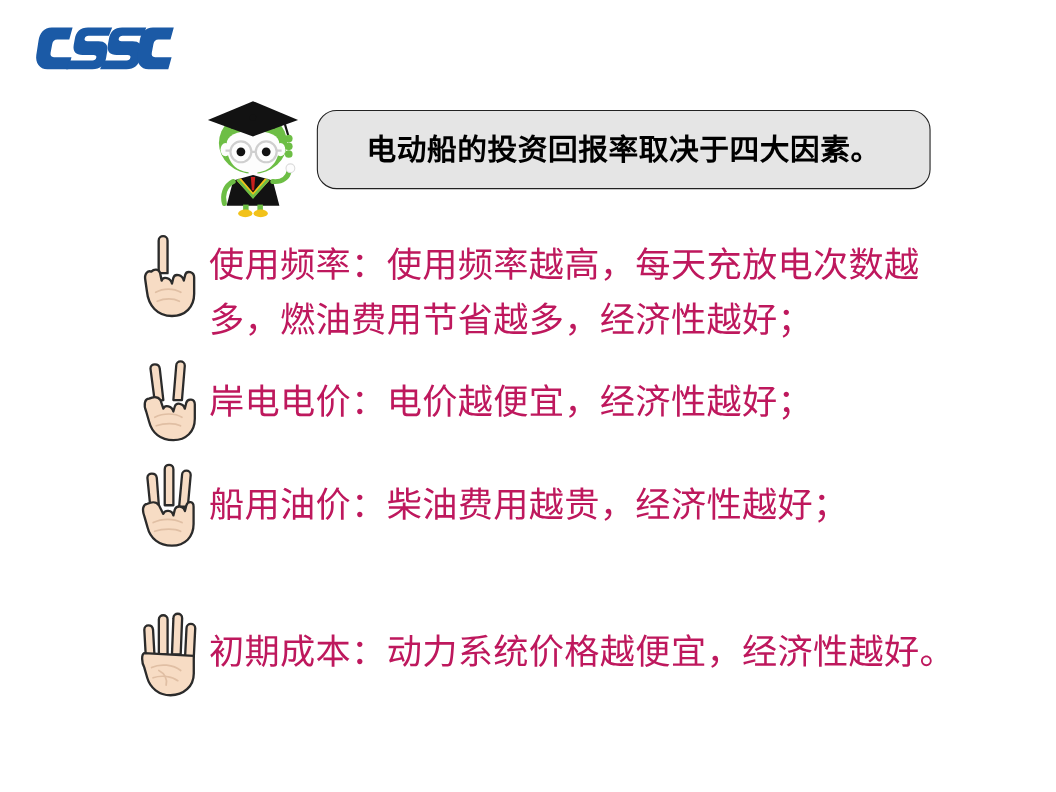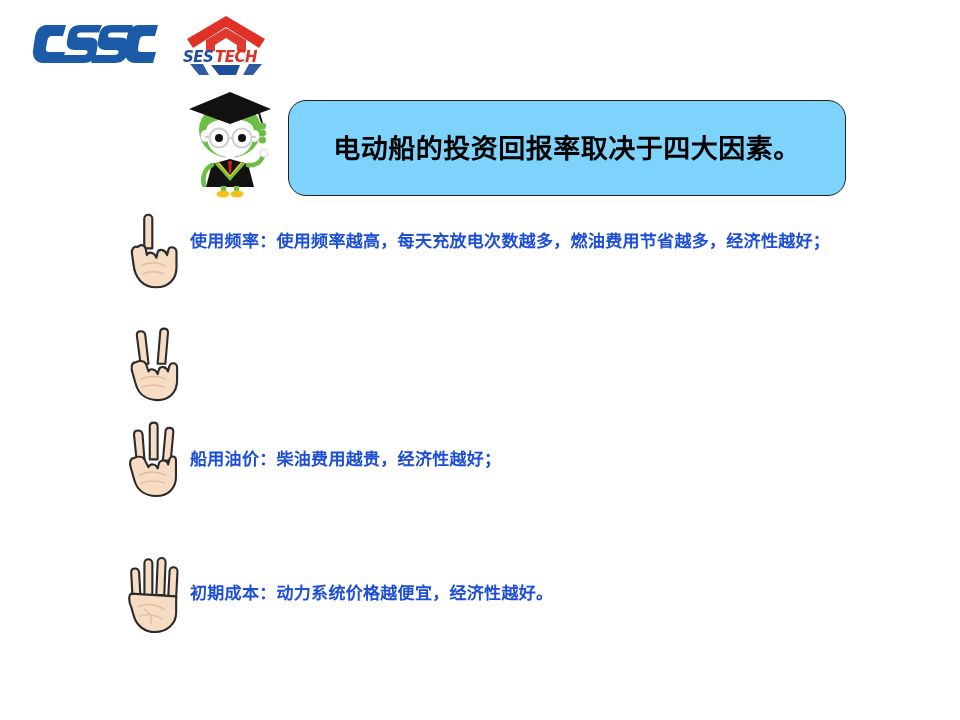--- a/index.html
+++ b/index.html
@@ -46,24 +46,24 @@
     width: 92px;
     height: 118px;
   }
 
   
   .title-box {
     position: absolute;
     left: 288px;
     top: 100px;
     width: 558px;
-    height: 96px;
+    height: 72px;
     border: 1.6px solid #222222;
     border-radius: 18px;
-    background: #7dd3fc;
+    background: #e5e5e5;
     box-sizing: border-box;
     display: flex;
     align-items: center;
     justify-content: center;
   }
   .title-text {
     font-family: "DejaVu Sans", "Liberation Sans", sans-serif;
     font-size: 27px;
     font-weight: 700;
     color: #000000;
@@ -96,23 +96,23 @@
     flex: 0 0 62px;
   }
   .bullet-row.r1 .hand-icon { height: 78px; }
   .bullet-row.r2 .hand-icon { height: 80px; }
   .bullet-row.r3 .hand-icon { height: 82px; }
 
   .bullet-text {
     margin-left: 4px;
     padding-top: 8px;
     font-family: "DejaVu Sans", "Liberation Sans", sans-serif;
-    font-size: 17px;
-    font-weight: 700;
-    color: #1d4ed8;
+    font-size: 32px;
+    font-weight: 400;
+    color: #be185d;
     line-height: 50px;
     letter-spacing: 0.3px;
     max-width: 680px;
   }
   .bullet-row.r0 .bullet-text { max-width: 672px; }
   .bullet-row.r1 .bullet-text,
   .bullet-row.r2 .bullet-text,
   .bullet-row.r3 .bullet-text {
     white-space: nowrap;
     padding-top: 14px;
@@ -131,40 +131,20 @@
 
         <path d="M140 6 H96 C82 6 74 14 72 27 L70 38 C68 50 74 56 86 56 H106 C110 56 112 58 111 61 C110 64 108 66 104 66 H62 L56 82 H104 C118 82 127 74 129 61 L131 49 C133 37 127 31 115 31 H95 C91 31 89 29 90 26 C91 23 93 21 97 21 H134 Z" transform="translate(4,0)"></path>
 
         <path d="M206 6 H162 C148 6 140 14 138 27 L136 38 C134 50 140 56 152 56 H172 C176 56 178 58 177 61 C176 64 174 66 170 66 H128 L122 82 H170 C184 82 193 74 195 61 L197 49 C199 37 193 31 181 31 H161 C157 31 155 29 156 26 C157 23 159 21 163 21 H200 Z" transform="translate(0,0)"></path>
 
         <path d="M262 6 H224 C210 6 202 16 200 30 L196 56 C194 70 202 82 216 82 H252 L258 60 H228 C223 60 221 57 222 52 L225 36 C226 31 229 28 234 28 H256 Z" transform="translate(-6,0)"></path>
       </g>
     </svg>
   </div>
 
-  <div class="logo-sestech">
-    <svg viewBox="0 0 200 124" width="100" height="62" aria-hidden="true">
-
-      <g fill="#e03127">
-        <path d="M100 4 L178 50 L166 68 L100 26 L34 68 L22 50 Z"></path>
-        <path d="M60 52 L100 28 L140 52 L140 74 L122 74 L122 62 L100 48 L78 62 L78 74 L60 74 Z" opacity="0.96"></path>
-      </g>
-
-      <g font-family="DejaVu Sans, Liberation Sans, sans-serif" font-size="30" font-weight="700" font-style="italic">
-        <text x="14" y="96" fill="#1f4e9c" letter-spacing="-1">SES</text>
-        <text x="78" y="96" fill="#e03127" letter-spacing="-1">TECH</text>
-      </g>
-
-      <g fill="#1f4e9c">
-        <path d="M70 102 L128 102 L120 122 L86 122 Z"></path>
-        <path d="M28 100 L54 100 L66 122 L46 122 Z" opacity="0.92"></path>
-        <path d="M146 100 L172 100 L154 122 L134 122 Z" opacity="0.92"></path>
-      </g>
-    </svg>
-  </div>
 
   <div class="mascot">
     <svg viewBox="0 0 184 236" width="92" height="118" aria-hidden="true">
 
       <ellipse cx="92" cy="100" rx="62" ry="56" fill="#6dbe45"></ellipse>
 
       <path d="M44 102 C44 86 62 78 92 78 C122 78 140 86 140 102 C140 134 124 154 92 154 C60 154 44 134 44 102 Z" fill="#fdfdfd"></path>
 
       <ellipse cx="42" cy="112" rx="9" ry="12" fill="#fdfdfd"></ellipse>
       <ellipse cx="142" cy="112" rx="9" ry="12" fill="#fdfdfd"></ellipse>
@@ -244,20 +224,21 @@
             <path d="M54 10 C54 2 66 2 66 10 L62 58 L50 58 Z"></path>
 
             <path d="M16 56 C10 56 8 64 12 74 L16 88 C20 104 32 114 50 114 C68 114 80 102 80 84 L80 64 C80 56 70 55 68 62 L66 70 C64 62 54 61 52 67 L50 74 C48 66 38 64 36 70 L32 58 C28 52 20 54 16 56 Z"></path>
           </g>
           <g fill="none" stroke="#e0bfa4" stroke-width="2.4" stroke-linecap="round">
             <path d="M24 82 C36 76 52 76 62 82"></path>
             <path d="M26 94 C38 90 52 90 60 94"></path>
           </g>
         </svg>
       </span>
+      <span class="bullet-text">岸电电价：电价越便宜，经济性越好；</span>
     </div>
 
     <div class="bullet-row r2">
       <span class="hand-icon">
         <svg viewBox="0 0 92 122" width="62" height="80" aria-hidden="true">
           <g fill="#f7dcc4" stroke="#2b2b2b" stroke-width="3.2" stroke-linejoin="round" stroke-linecap="round">
             <path d="M14 22 C14 14 26 14 27 22 L30 62 L18 62 Z"></path>
             <path d="M38 10 C38 2 50 2 50 10 L50 60 L38 60 Z"></path>
             <path d="M62 18 C62 10 74 10 74 18 L70 62 L58 62 Z"></path>
             <path d="M14 58 C8 58 6 66 10 76 L14 90 C18 106 30 116 48 116 C66 116 78 104 78 86 L78 62 C78 54 70 54 68 60 L66 68 C64 60 54 60 52 66 L50 74 C48 66 38 66 36 72 L30 60 C26 54 18 56 14 58 Z"></path>

